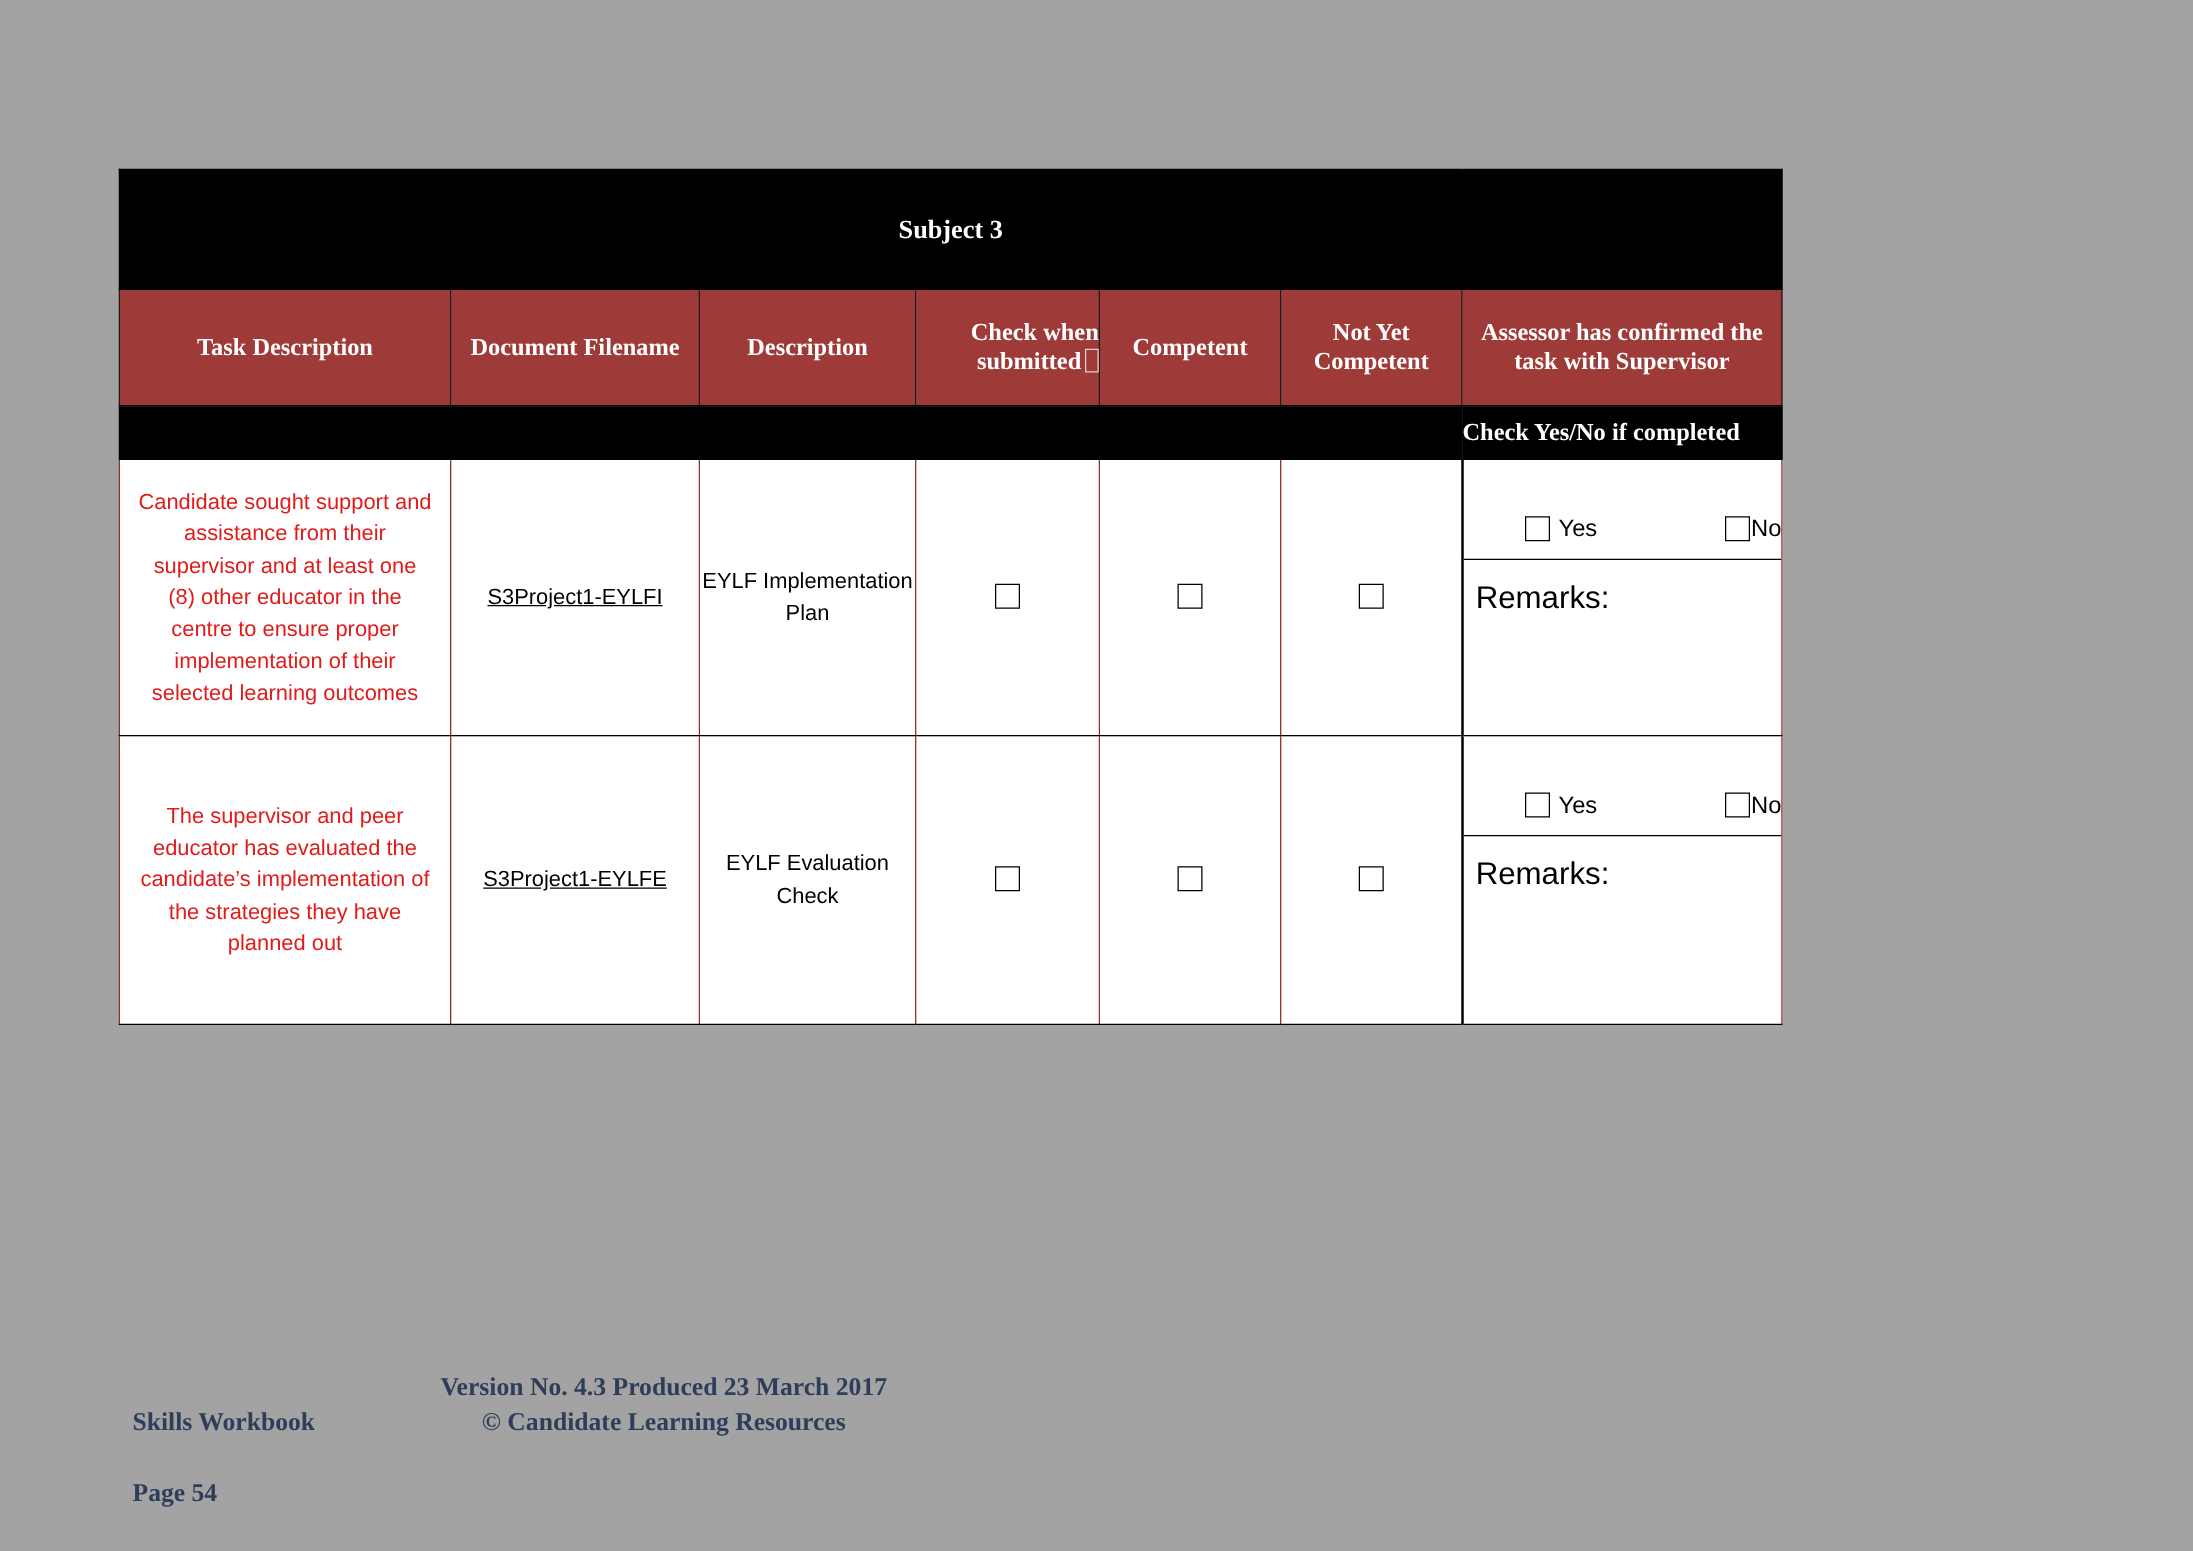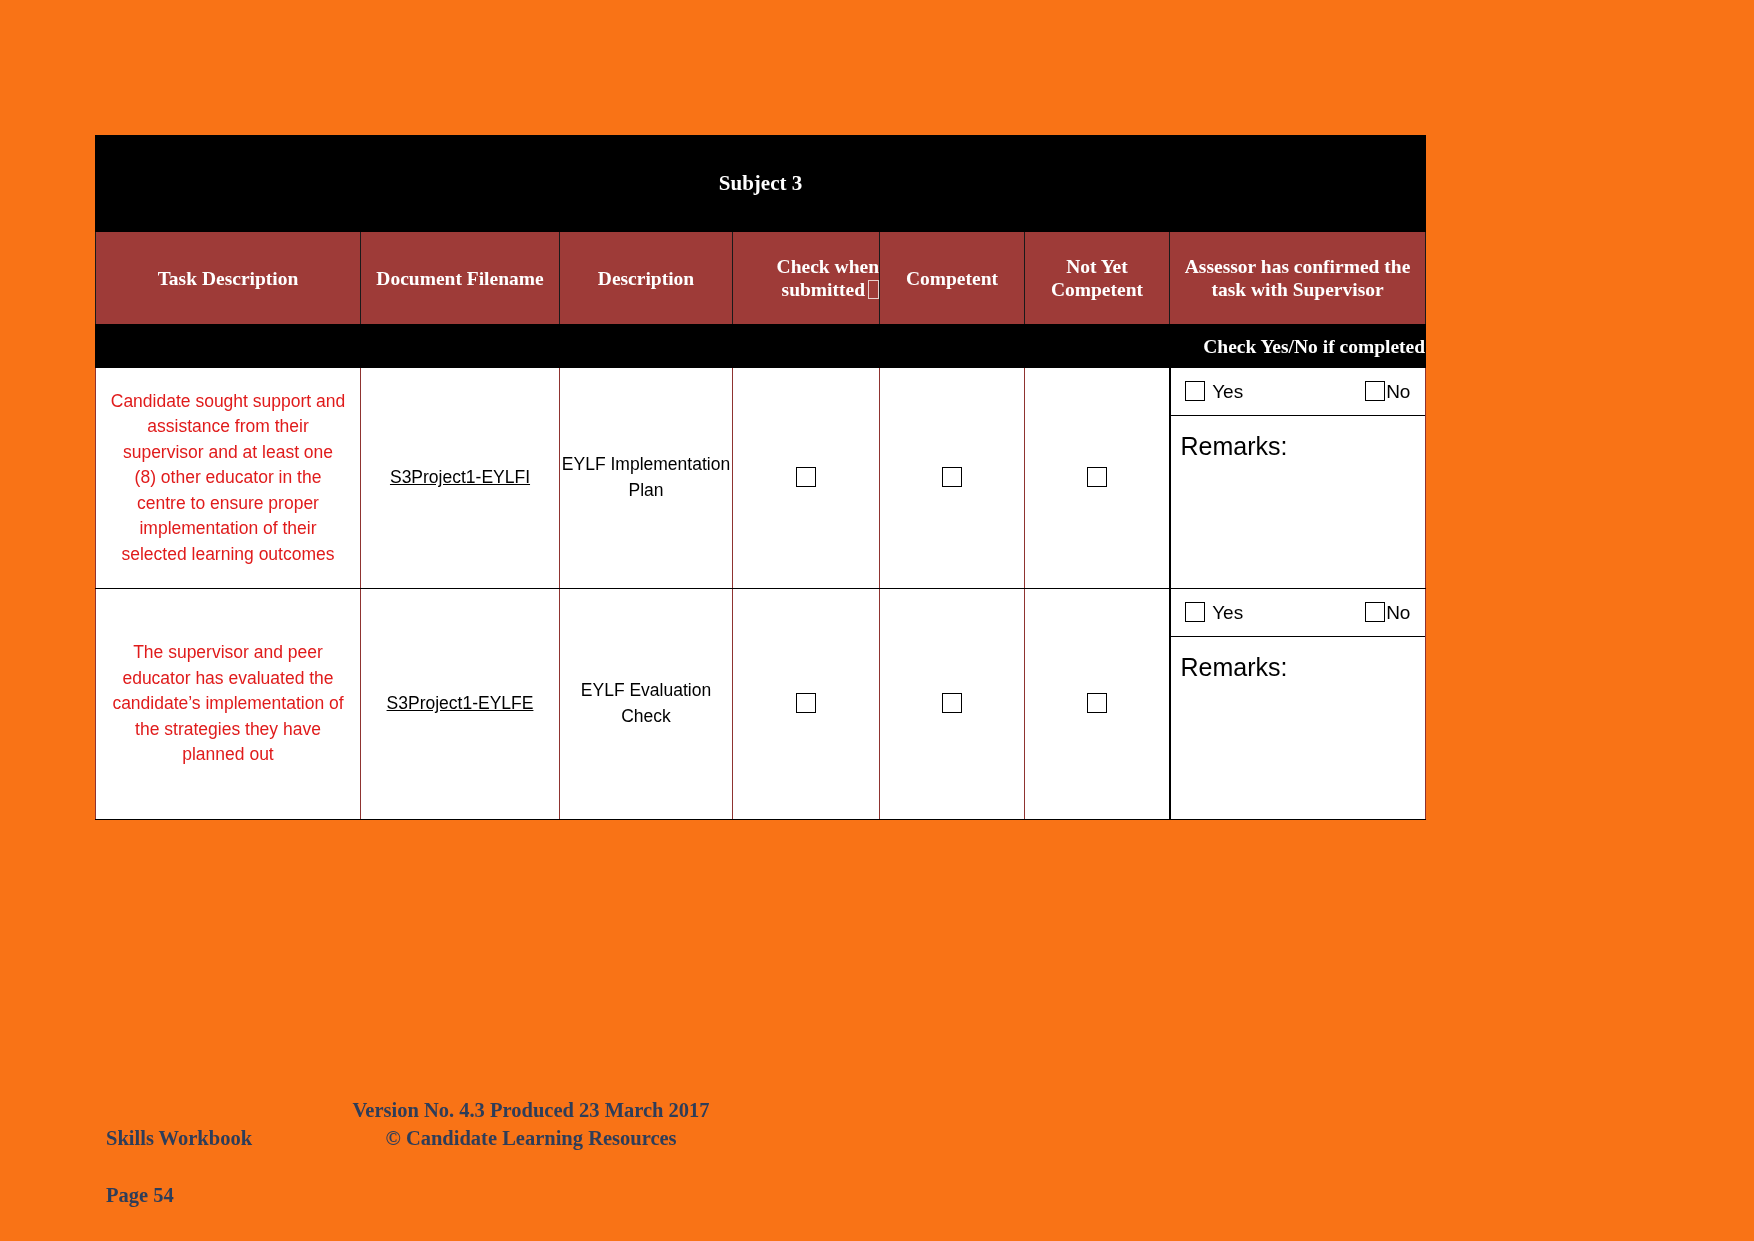--- a/index.html
+++ b/index.html
@@ -11,21 +11,21 @@
     width: 1754px;
     height: 1241px;
     position: relative;
     font-family: "Liberation Sans", sans-serif;
     -webkit-font-smoothing: antialiased;
   }
 
   .page {
     position: absolute;
     inset: 0;
-    background: #f97316;
+    background: #a3a3a3;
   }
 
   
   .doc-table {
     position: absolute;
     left: 95px;
     top: 135px;
     width: 1330px;
     border-collapse: collapse;
     table-layout: fixed;
@@ -84,21 +84,21 @@
     height: 43px;
     border-left: 1px solid #000000;
     border-right: 1px solid #000000;
   }
   .band2-note {
     background: #000000;
     color: #ffffff;
     font-family: "Liberation Serif", serif;
     font-weight: bold;
     font-size: 19.5px;
-    text-align: right;
+    text-align: left;
     padding-left: 7px;
     border-left: 1.6px solid #ffffff;
     border-right: 1px solid #000000;
     height: 43px;
   }
 
   
   .cell {
     background: #ffffff;
     border-left: 1.8px solid #8f3330;
@@ -141,26 +141,27 @@
     border: 1.7px solid #000000;
     background: #ffffff;
     box-sizing: border-box;
     vertical-align: -4px;
   }
 
   
   .yesno-bar {
     display: flex;
     align-items: center;
-    justify-content: center;
-    gap: 80px;
+    justify-content: flex-end;
+    gap: 60px;
     height: 47px;
     border-bottom: 1.6px solid #000000;
     font-size: 19px;
     color: #000000;
+    margin-top: 32px;
   }
   .yesno-item {
     display: inline-flex;
     align-items: center;
     gap: 7px;
   }
   .yesno-item.no { gap: 1px; padding-left: 42px; }
   .yesno-label { font-size: 19px; }
   .remarks {
     padding: 12px 10px 0 10px;

